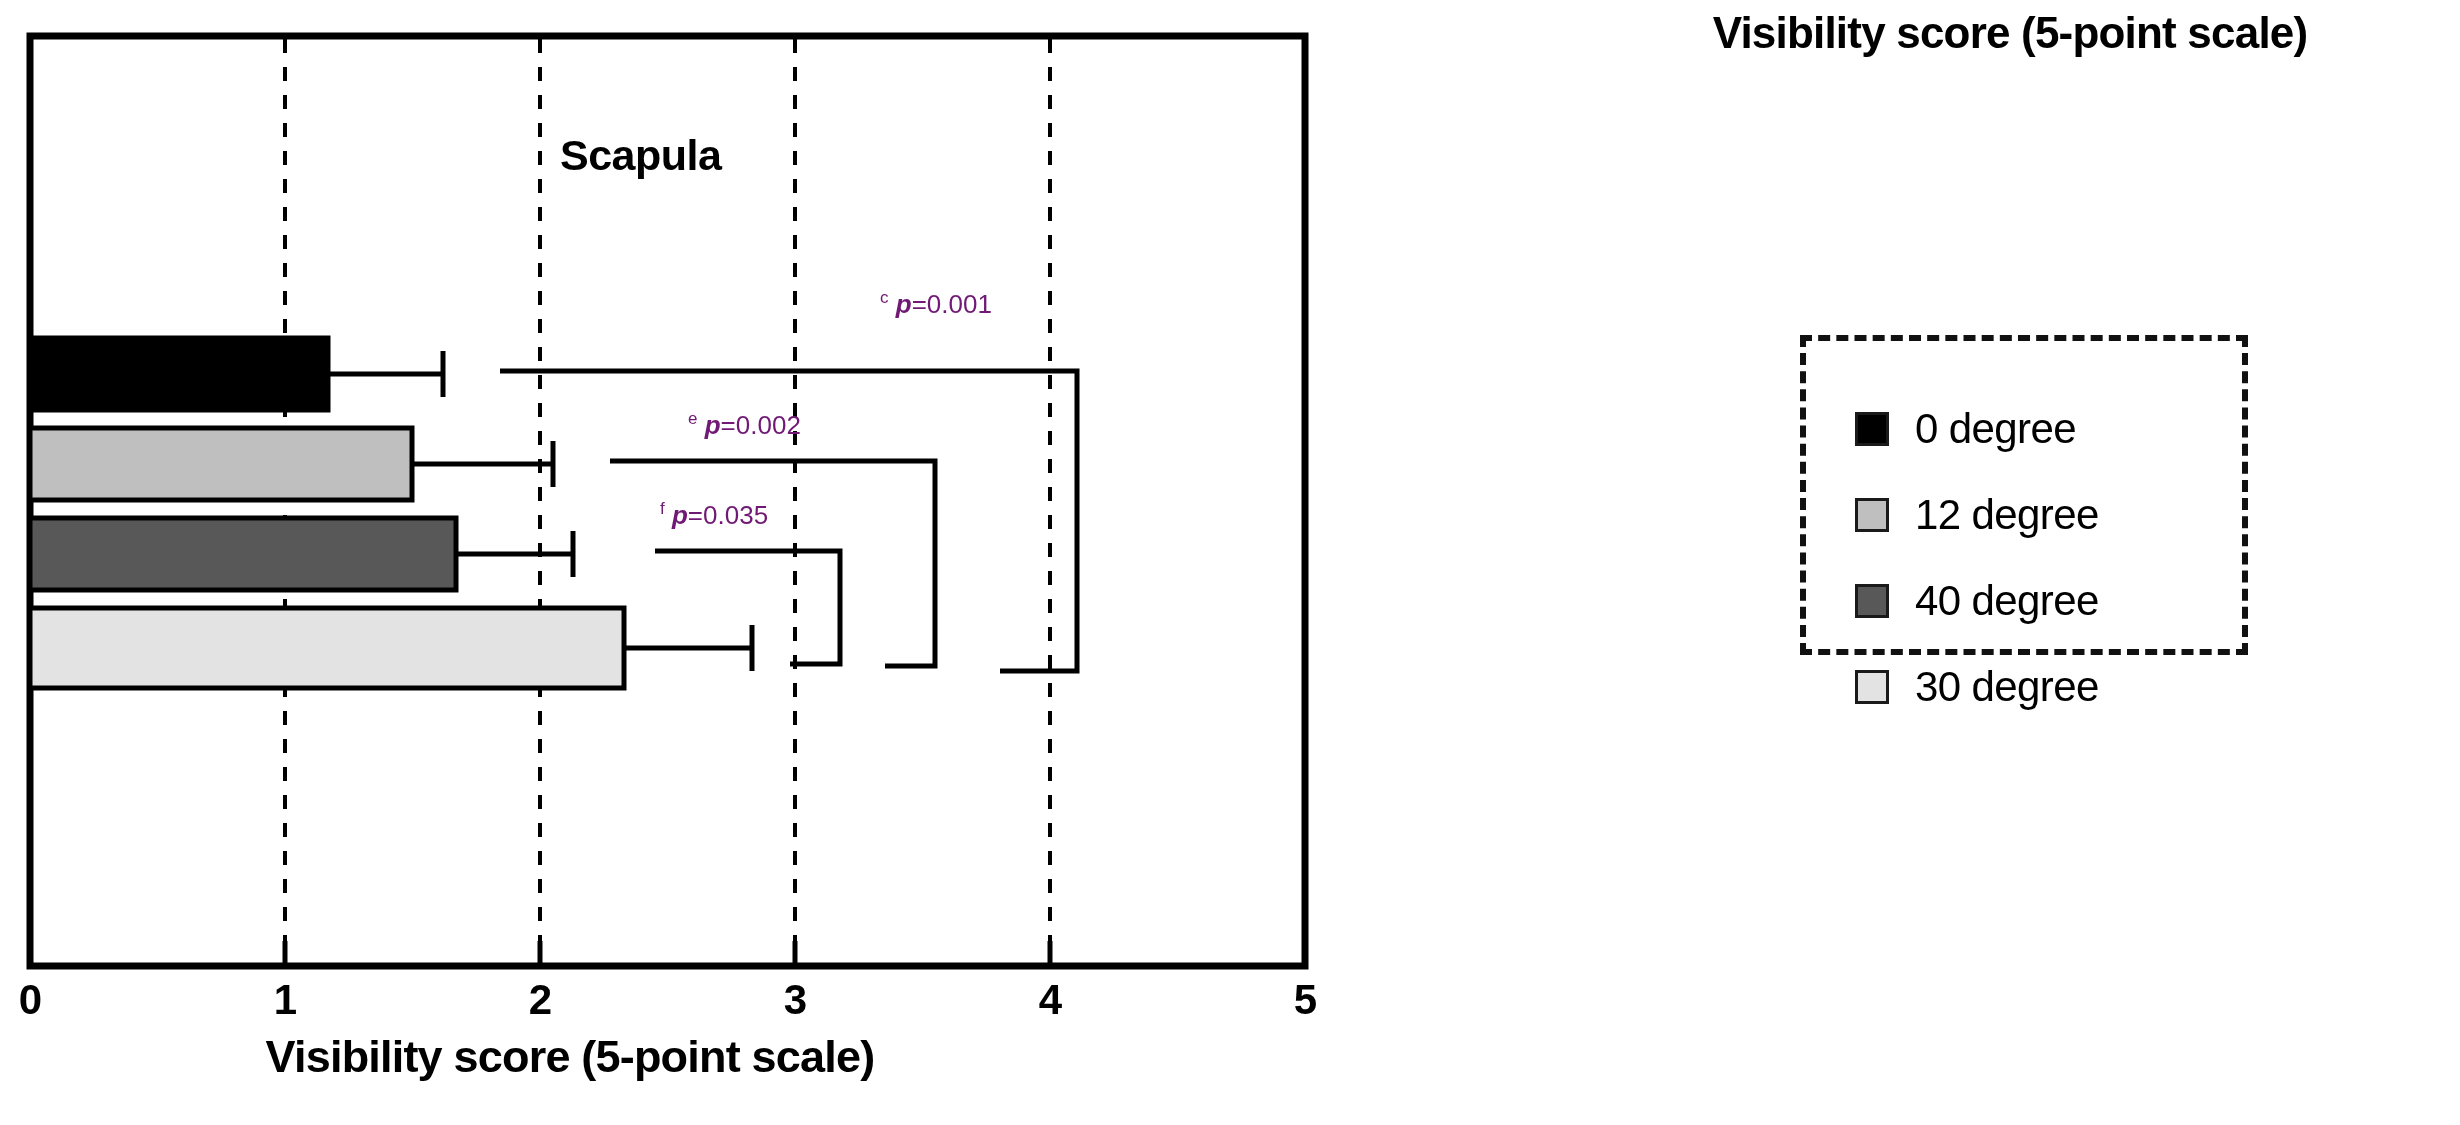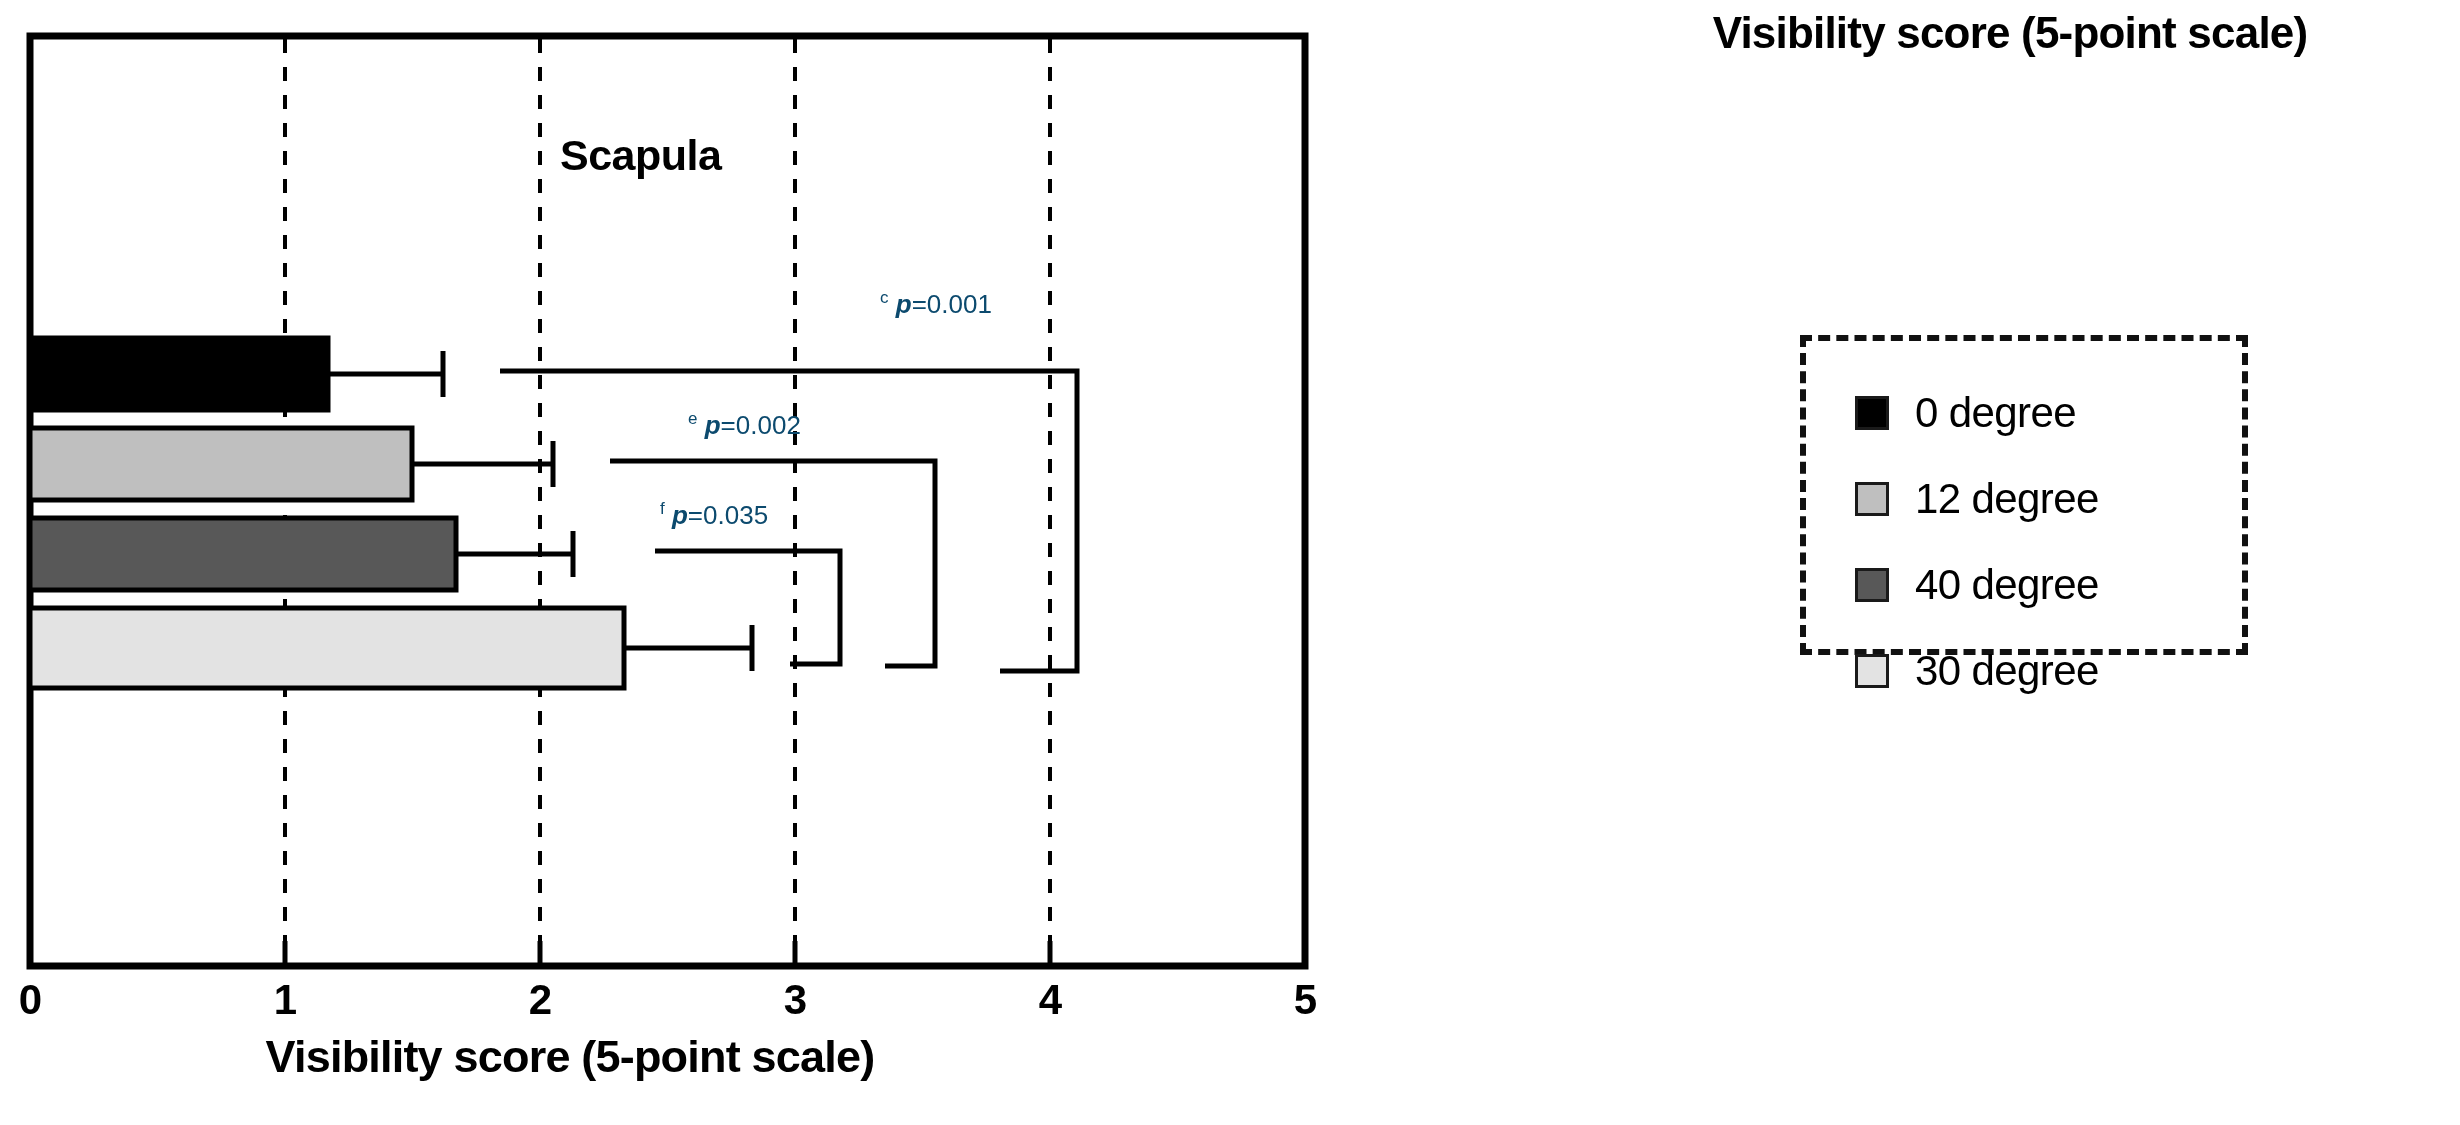--- a/index.html
+++ b/index.html
@@ -24,21 +24,21 @@
     position: absolute;
     left: 560px; top: 115px;
     font-size: 43px; font-weight: bold; color: #000;
     letter-spacing: -0.5px;
     white-space: nowrap;
   }
 
   
   .pval {
     position: absolute;
-    font-size: 26px; color: #0c4a6e;
+    font-size: 26px; color: #701a75;
     white-space: nowrap;
     font-weight: normal;
   }
   .pval .sup {
     font-size: 17px;
     vertical-align: super;
     font-style: normal;
   }
   .pval .pital { font-style: italic; font-weight: bold; }
   .pval .pnum { font-style: normal; }
@@ -70,21 +70,21 @@
   }
   .legend-box {
     position: absolute;
     left: 1800px; top: 335px;
     width: 448px; height: 320px;
     border: 6px dashed #111;
     background: #fff;
   }
   .legend-list {
     position: absolute;
-    left: 1855px; top: 370px;
+    left: 1855px; top: 386px;
     width: 400px;
     text-align: right;
   }
   .legend-row {
     display: flex; align-items: center;
     height: 86px;
   }
   .legend-swatch {
     width: 34px; height: 34px;
     border: 3px solid #1a1a1a;

